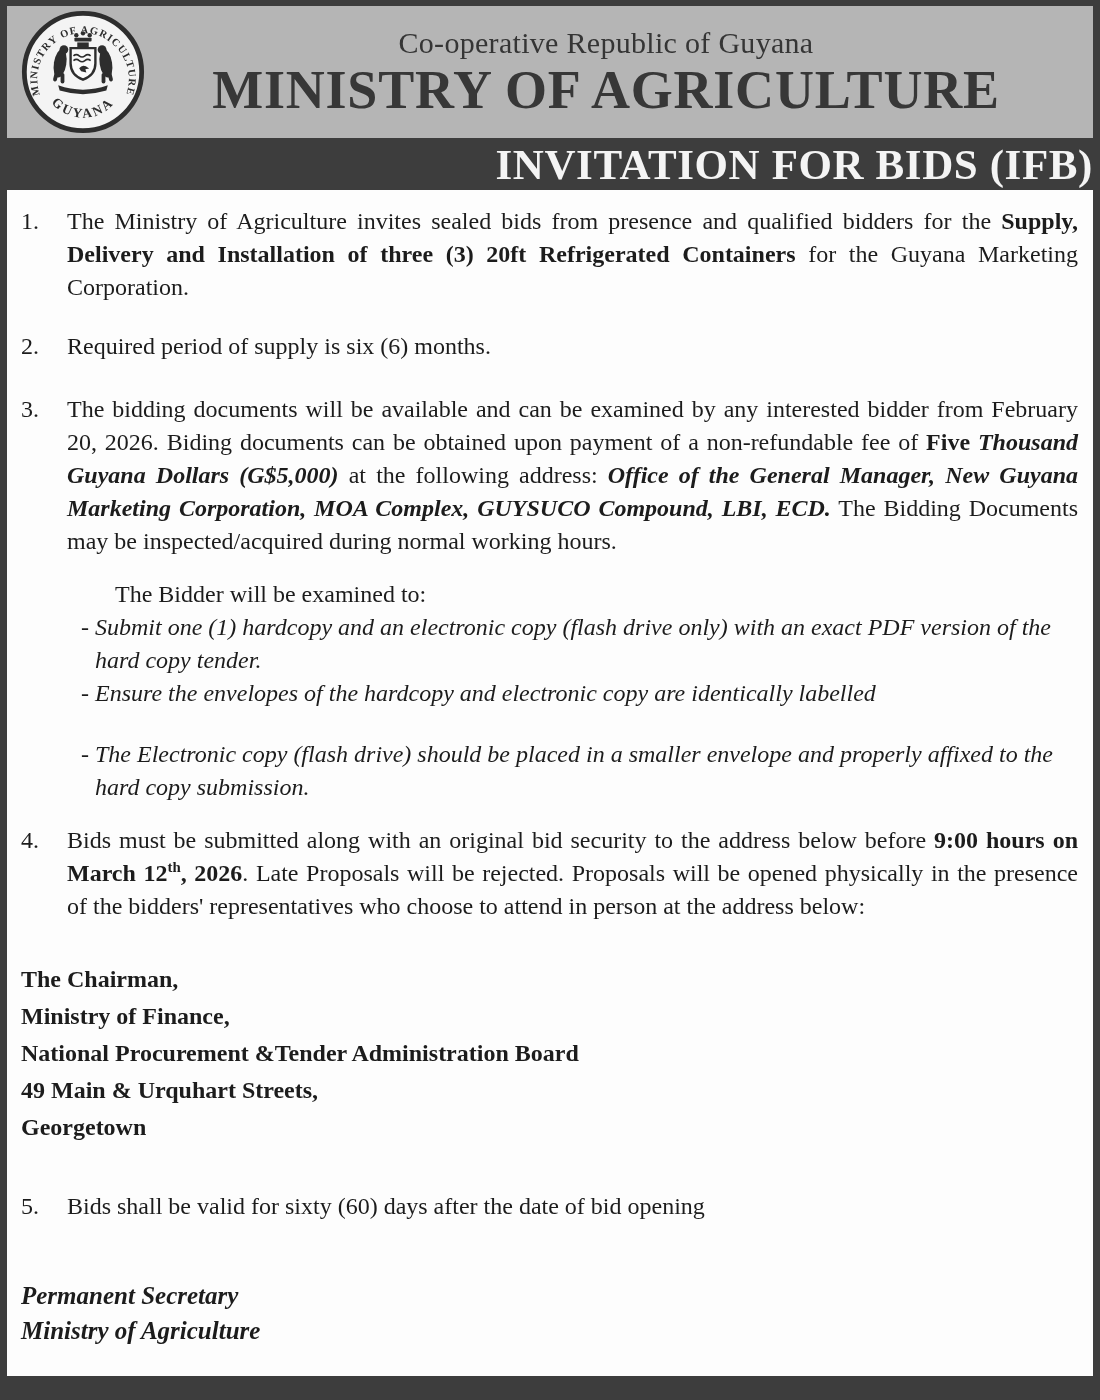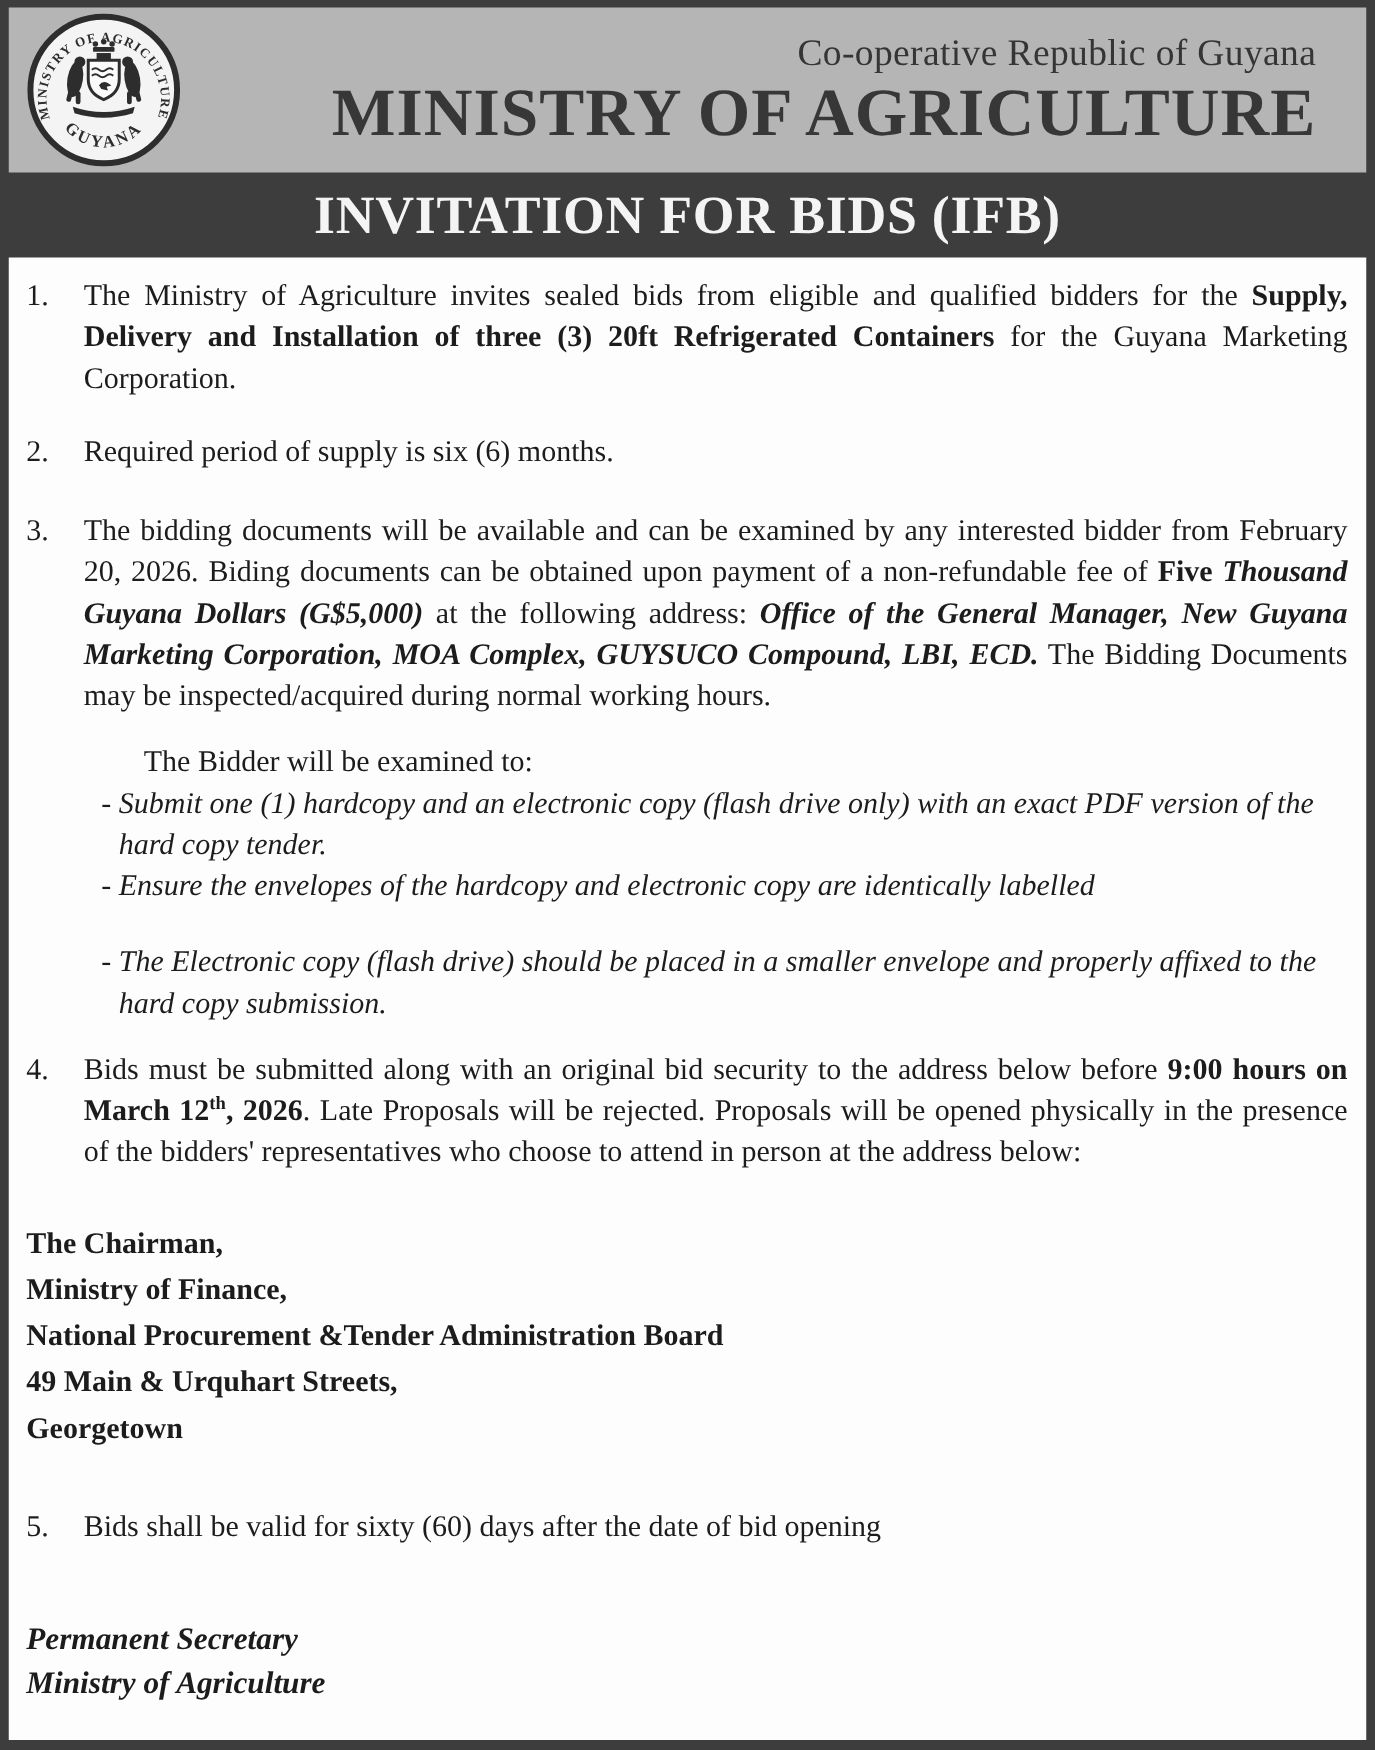--- a/index.html
+++ b/index.html
@@ -15,25 +15,25 @@
   
   .masthead {
     background:#b5b5b5;
     height:132px;
     display:flex;
     align-items:center;
     position:relative;
   }
   .logo-wrap { width:152px; flex:none; display:flex; justify-content:center; align-items:center; }
   .logo { display:block; }
-  .masthead-text { flex:1; text-align:right; padding-right:40px; }
+  .masthead-text { flex:1; text-align:center; padding-right:40px; }
   .country { font-size:30px; color:#353535; letter-spacing:0.3px; margin-bottom:3px; }
   .ministry { font-size:54px; font-weight:bold; color:#373737; letter-spacing:0.8px; line-height:1.02; }
   
-  .banner { height:68px; display:flex; align-items:center; justify-content:center; }
+  .banner { height:52px; display:flex; align-items:center; justify-content:flex-end; }
   .banner-title { color:#f4f4f4; font-size:43px; font-weight:bold; letter-spacing:0.6px; }
   
   .doc-body {
     background:#fdfdfd;
     height:1186px;
     padding:15px 15px 0 14px;
     font-size:24px;
     line-height:33px;
     overflow:hidden;
   }
@@ -107,21 +107,21 @@
   </header>
 
   <div class="banner">
     <div class="banner-title">INVITATION FOR BIDS (IFB)</div>
   </div>
 
   <main class="doc-body">
 
     <div class="list-item mb-item1">
       <span class="num">1.</span>
-      <p class="txt"><span>The Ministry of Agriculture invites sealed bids from eligible and qualified bidders for the </span><b class="upright">Supply, Delivery and Installation of three (3) 20ft Refrigerated Containers</b><span> for the Guyana Marketing Corporation.</span></p>
+      <p class="txt"><span>The Ministry of Agriculture invites sealed bids from presence and qualified bidders for the </span><b class="upright">Supply, Delivery and Installation of three (3) 20ft Refrigerated Containers</b><span> for the Guyana Marketing Corporation.</span></p>
     </div>
 
     <div class="list-item mb-item2">
       <span class="num">2.</span>
       <p class="txt">Required period of supply is six (6) months.</p>
     </div>
 
     <div class="list-item mb-item3">
       <span class="num">3.</span>
       <div class="txt">

